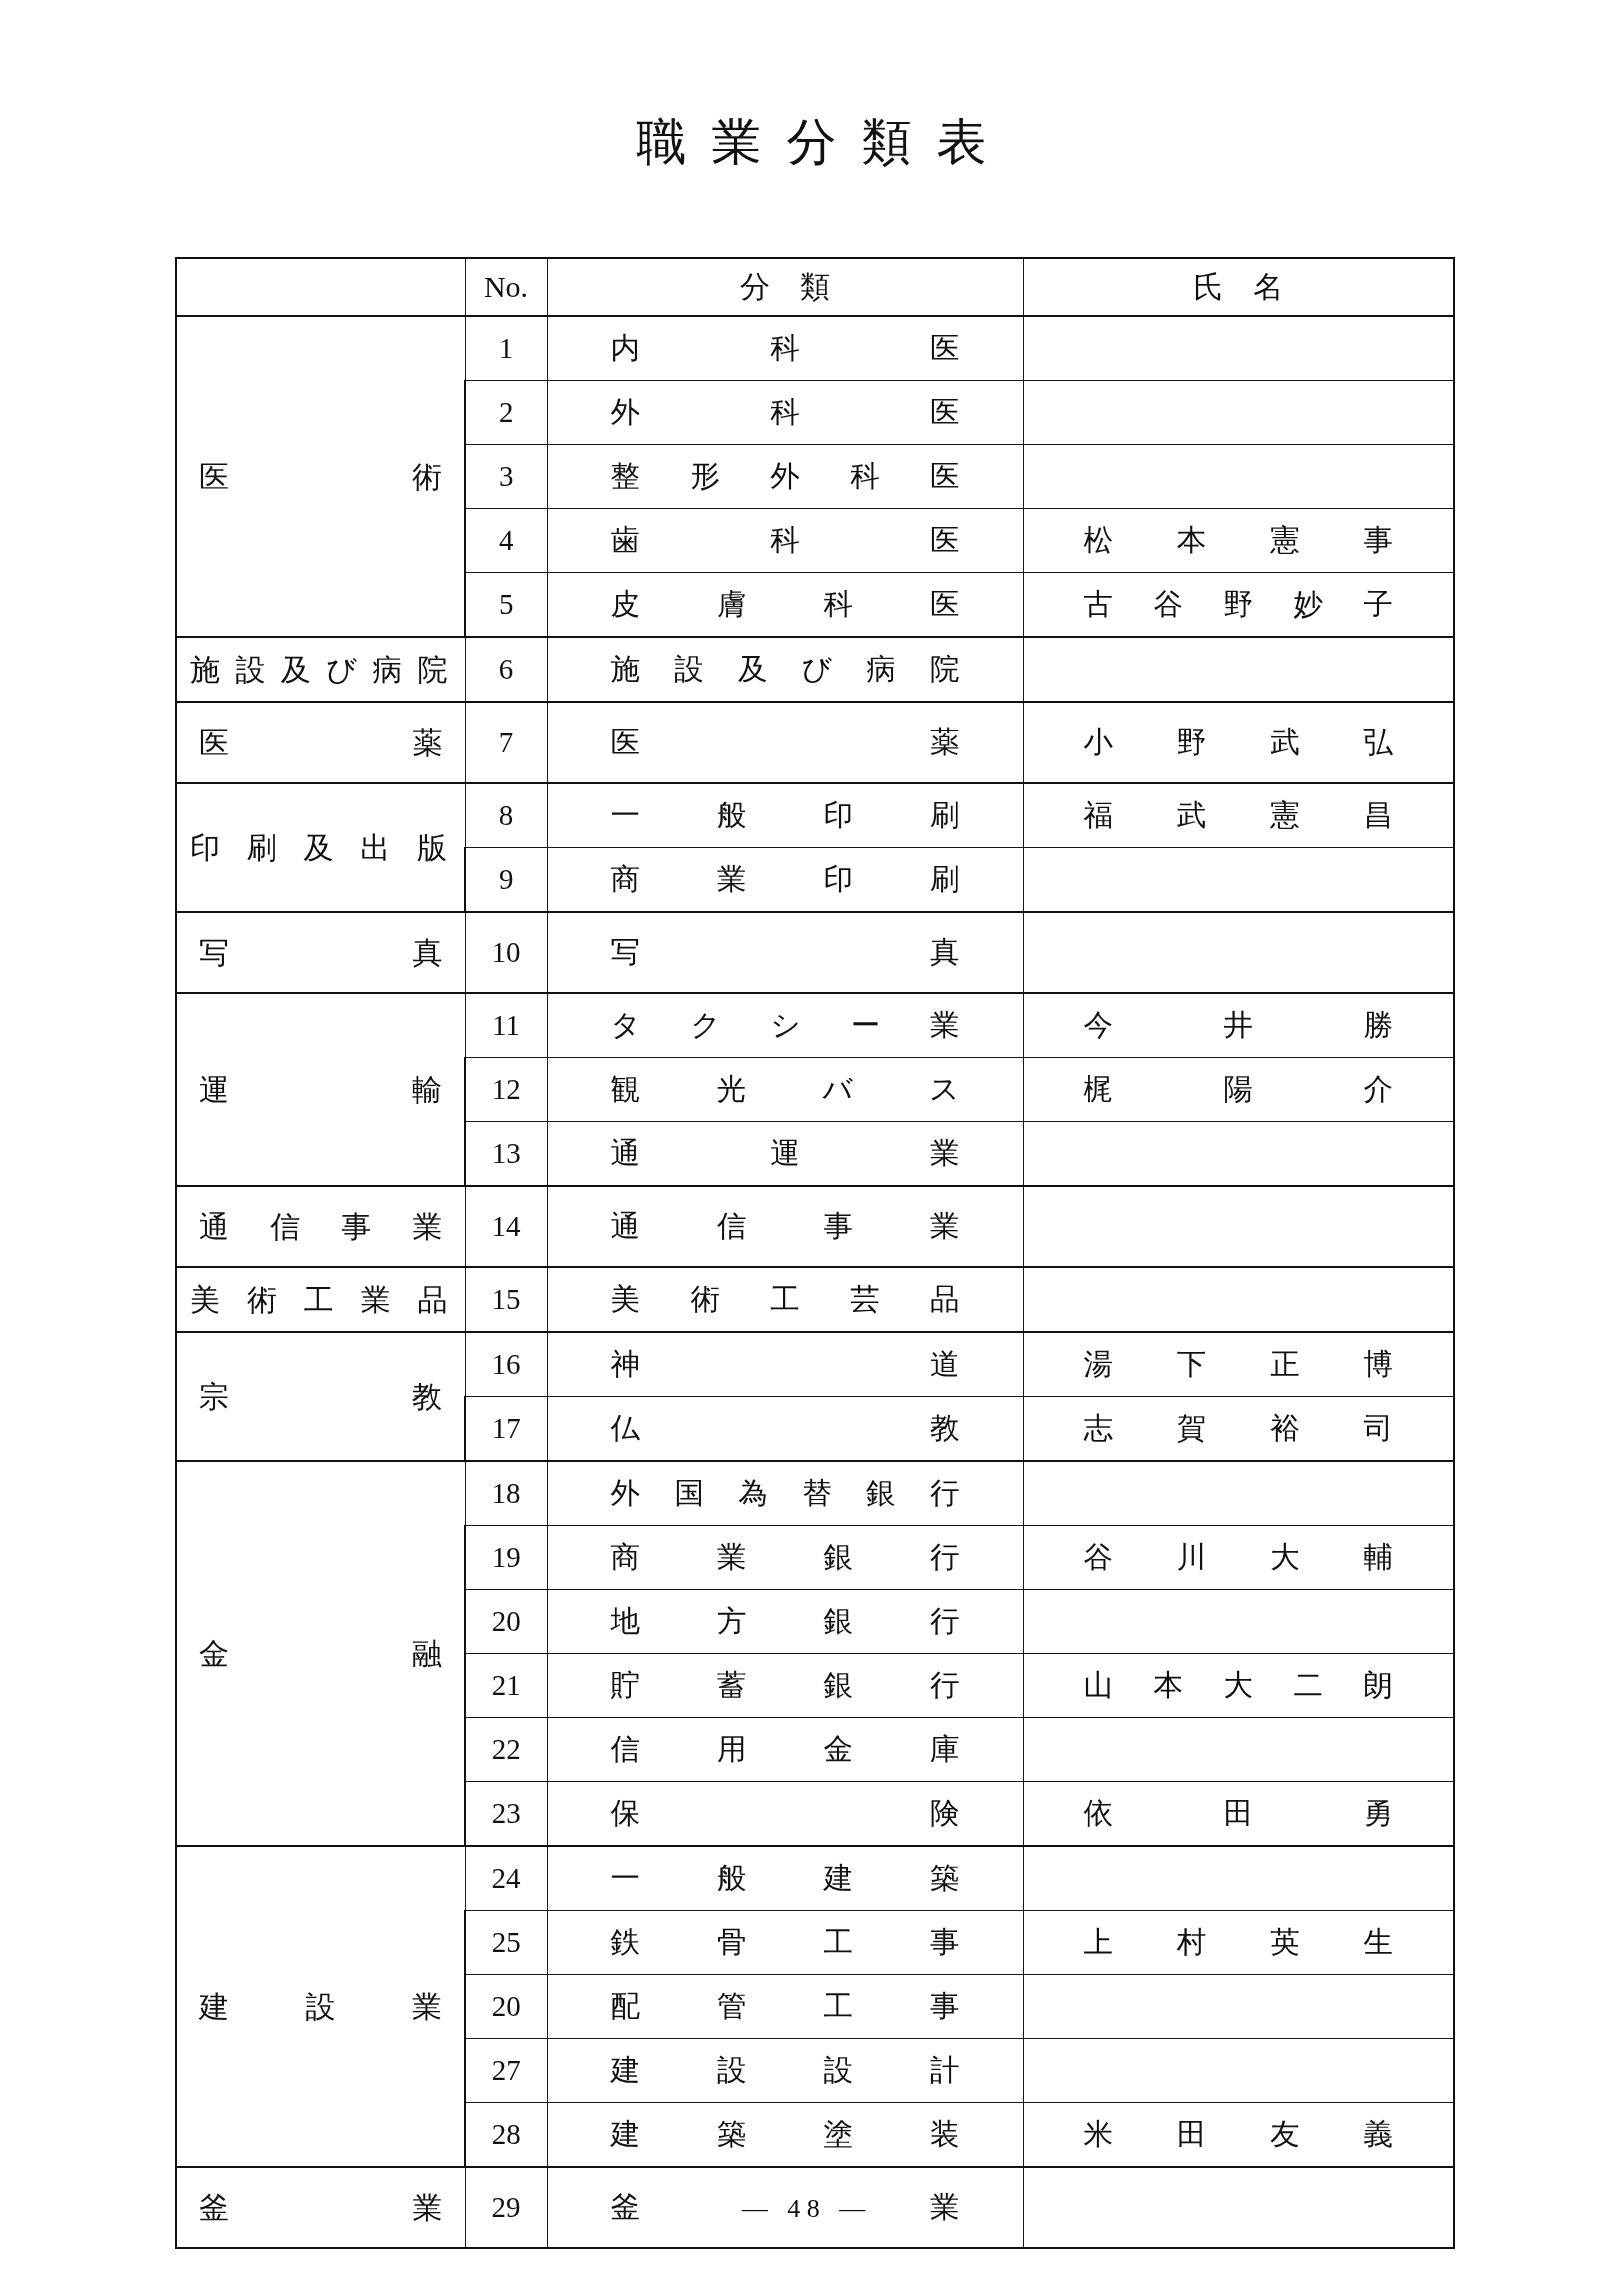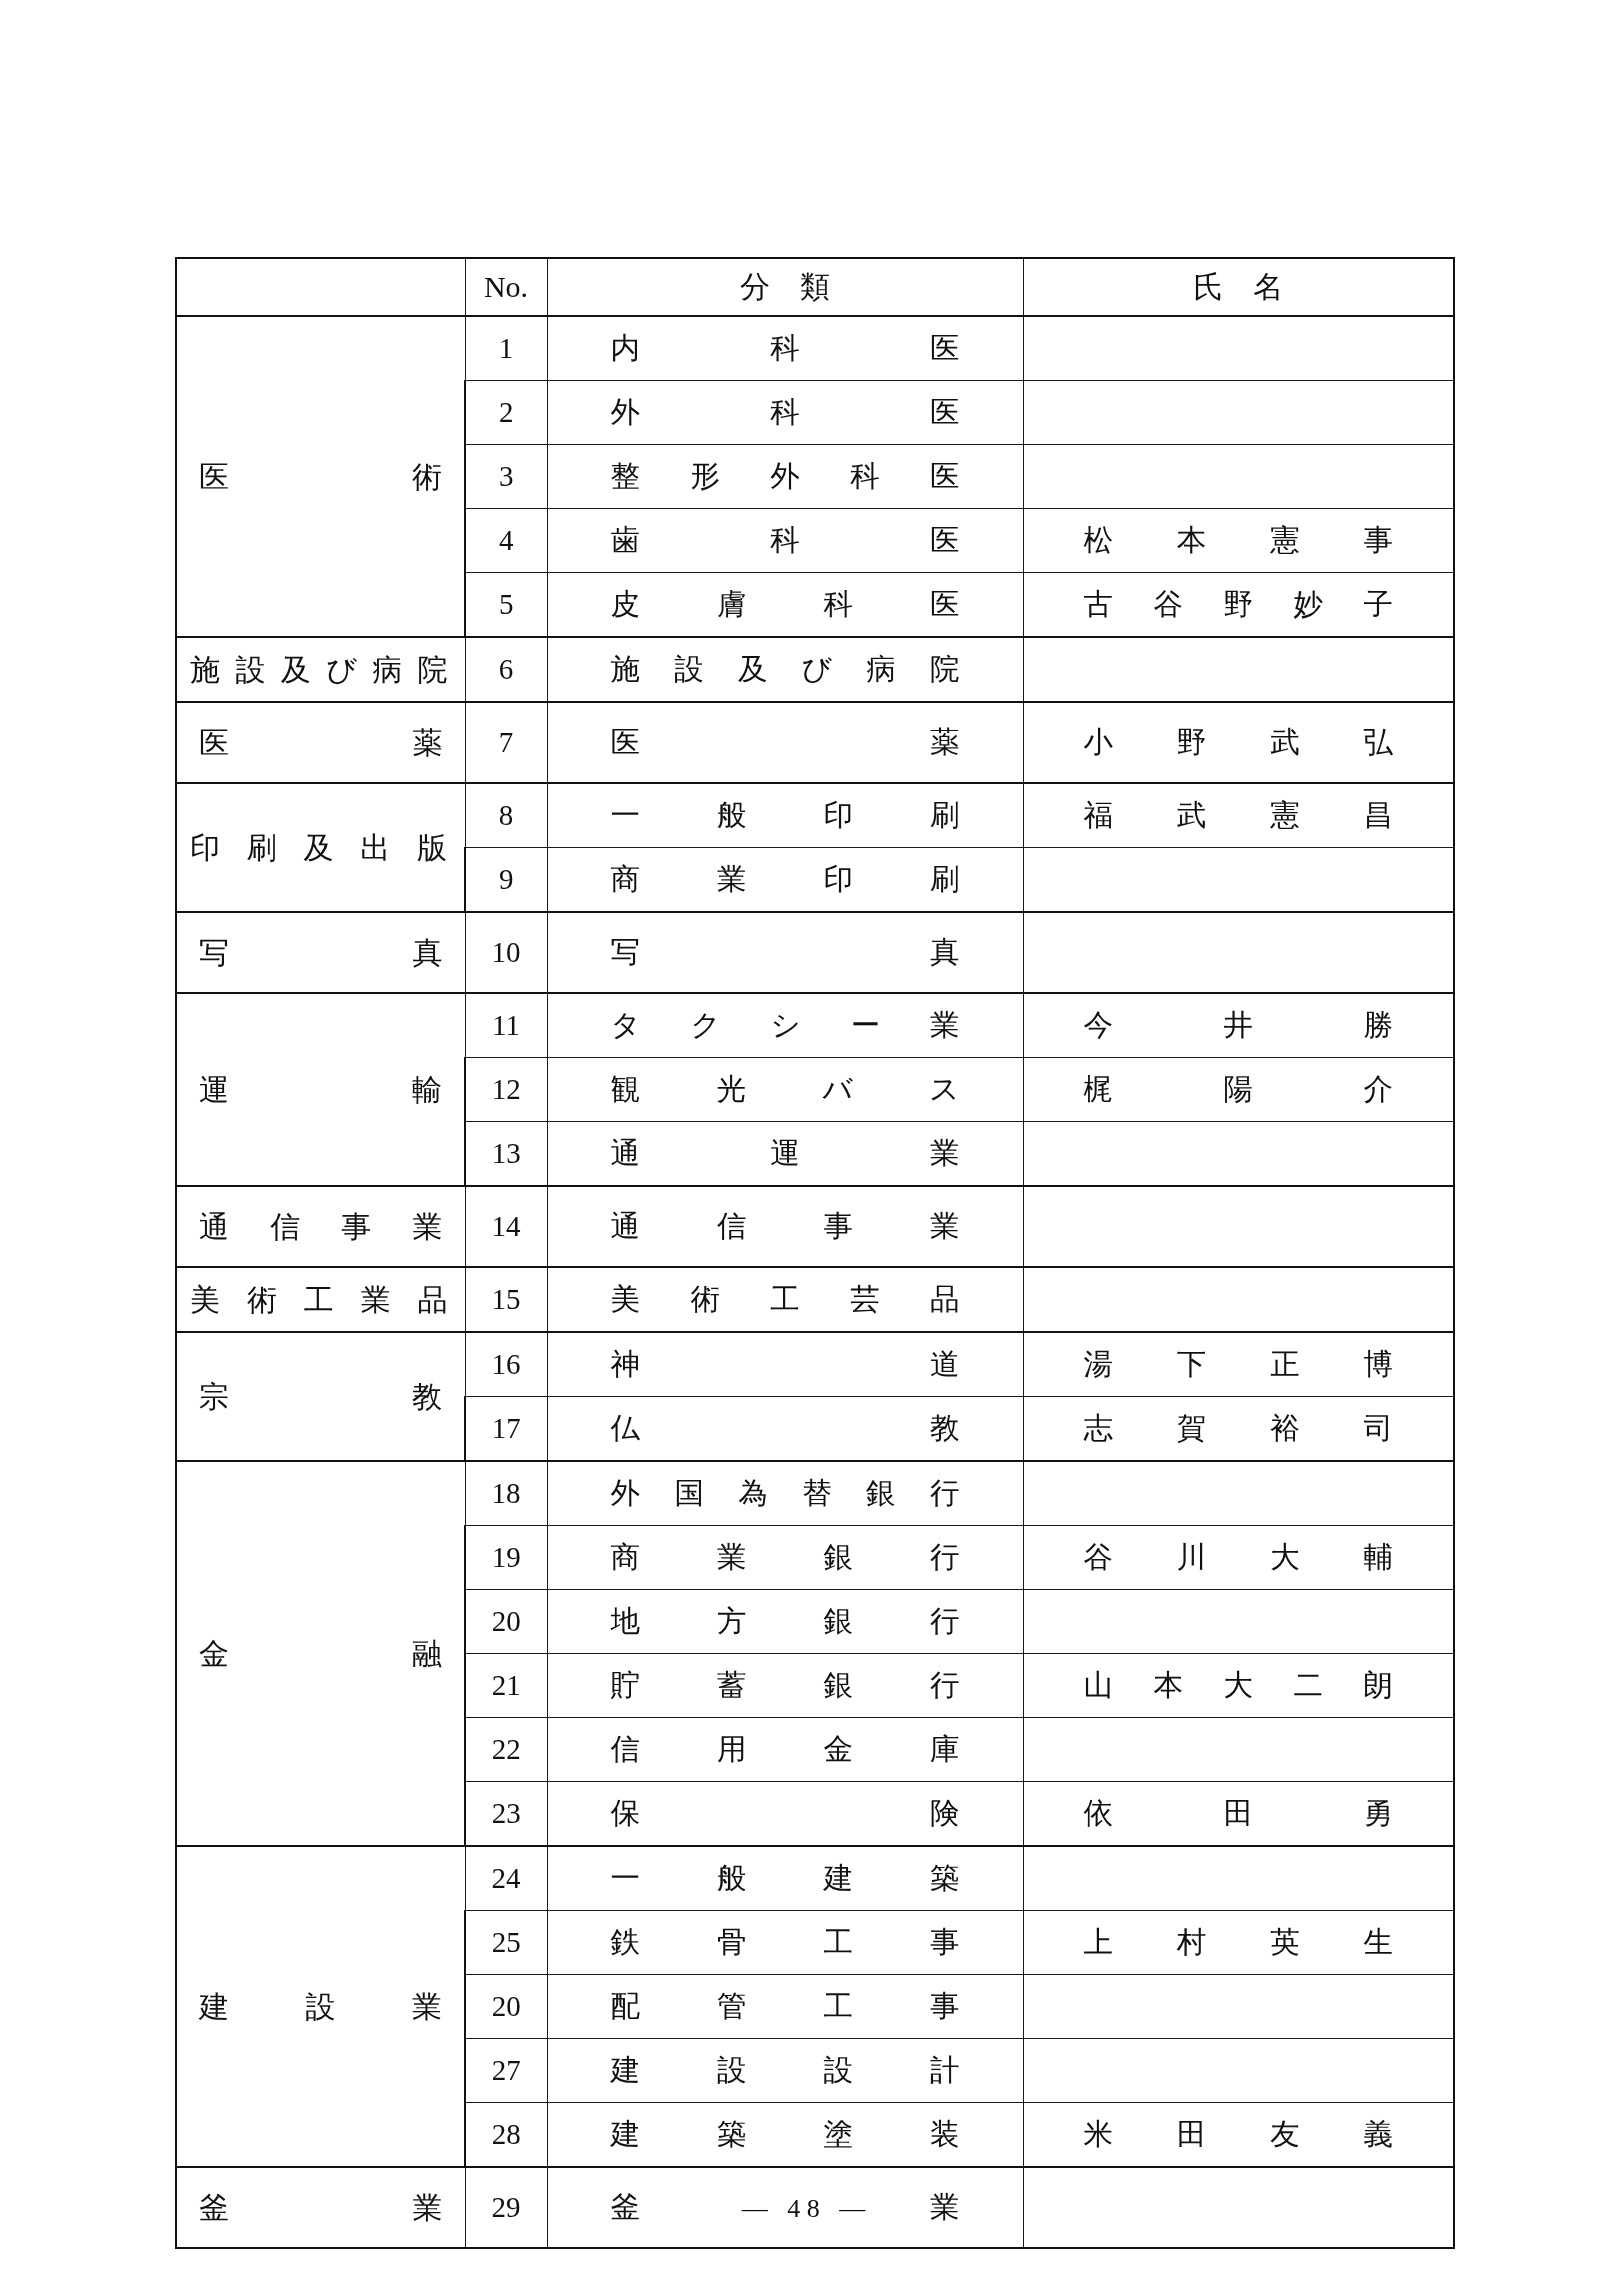--- a/index.html
+++ b/index.html
@@ -142,20 +142,21 @@
     font-size: 26px;
     letter-spacing: 6.5px;
     text-indent: 6.5px;
   }
 </style>
 </head>
 <body>
 
 <div class="page">
 
+  <div class="doc-title">職業分類表</div>
 
 
   <table class="tbl">
     <colgroup>
       <col class="c-group">
       <col class="c-no">
       <col class="c-class">
       <col class="c-name">
     </colgroup>
     <tbody id="tbody">

